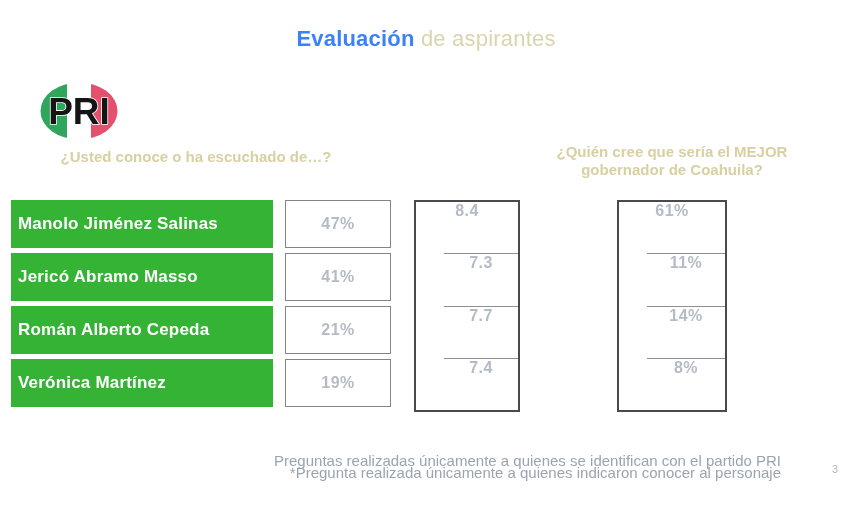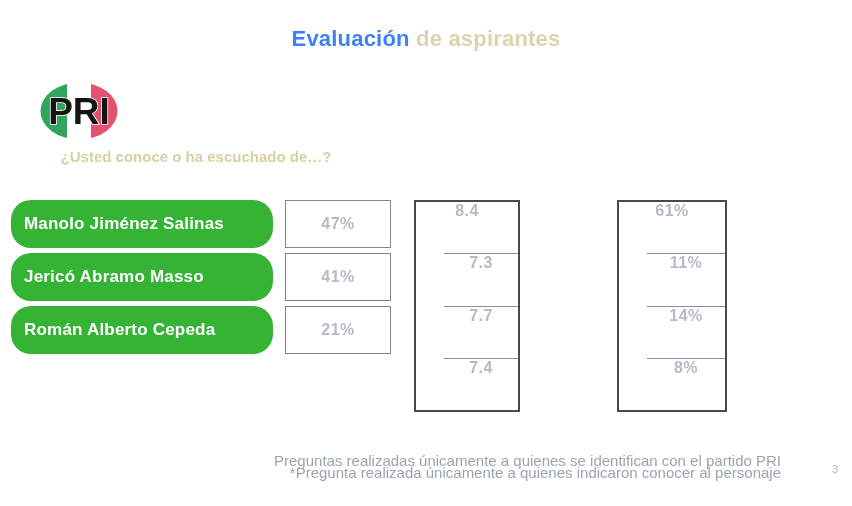--- a/index.html
+++ b/index.html
@@ -17,21 +17,21 @@
   .title-wrap {
     position: absolute;
     top: 26px;
     left: 0;
     width: 852px;
     text-align: center;
     font-size: 22px;
     letter-spacing: 0.2px;
   }
   .title-bold { font-weight: bold; color: #3b82f6; }
-  .title-light { font-weight: bold; color: #dbd4ae; }
+  .title-light { font-weight: normal; color: #dbd4ae; }
 
   
   .logo { position: absolute; left: 40px; top: 82px; width: 78px; height: 58px; }
 
   
   .col-head {
     position: absolute;
     text-align: center;
     font-weight: bold;
     font-size: 15px;
@@ -46,23 +46,22 @@
   .rows { position: absolute; left: 11px; top: 200px; }
   .row { display: flex; margin-bottom: 5px; height: 48px; }
   .name-bar {
     width: 262px;
     background: #35b335;
     color: #ffffff;
     font-weight: bold;
     font-size: 17px;
     display: flex;
     align-items: center;
-    padding-left: 13px;
+    padding-left: 7px;
     letter-spacing: 0.2px;
-    border-radius: 20px;
   }
   .pct-box {
     width: 106px;
     margin-left: 12px;
     background: #ffffff;
     border: 1px solid #848484;
     display: flex;
     align-items: center;
     justify-content: center;
   }
@@ -128,38 +127,45 @@
     </defs>
     <g clip-path="url(#ellipseClip)">
       <rect x="0" y="0" width="27" height="58" fill="#2fa65b"></rect>
       <rect x="27" y="0" width="24" height="58" fill="#ffffff"></rect>
       <rect x="51" y="0" width="27" height="58" fill="#e4516e"></rect>
     </g>
     <text x="39" y="42" text-anchor="middle" font-size="37" font-weight="bold" font-family="Liberation Sans, sans-serif" fill="#151515" stroke="#ffffff" stroke-width="1.6" paint-order="stroke">PRI</text>
   </svg>
 
   <div class="col-head head-know">¿Usted conoce o ha escuchado de…?</div>
+  <div class="col-head head-best">¿Quién cree que sería el MEJOR gobernador de Coahuila?</div>
 
   <div class="rows">
     <div class="row">
       <div class="name-bar">Manolo Jiménez Salinas</div>
       <div class="pct-box">
           <span class="val">47%</span>
         </div>
     </div>
     <div class="row">
       <div class="name-bar">Jericó Abramo Masso</div>
       <div class="pct-box">
           <span class="val">41%</span>
         </div>
     </div>
     <div class="row">
       <div class="name-bar">Román Alberto Cepeda</div>
       <div class="pct-box">
           <span class="val">21%</span>
+        </div>
+    </div>
+    <div class="row">
+      <div class="name-bar">Verónica Martínez</div>
+      <div class="pct-box">
+          <span class="val">19%</span>
         </div>
     </div>
   </div>
 
   <div class="stat-col col-rating">
     <div class="stat-cell">
         <span class="val">8.4</span>
       </div>
     <div class="stat-cell">
         <span class="val">7.3</span>

